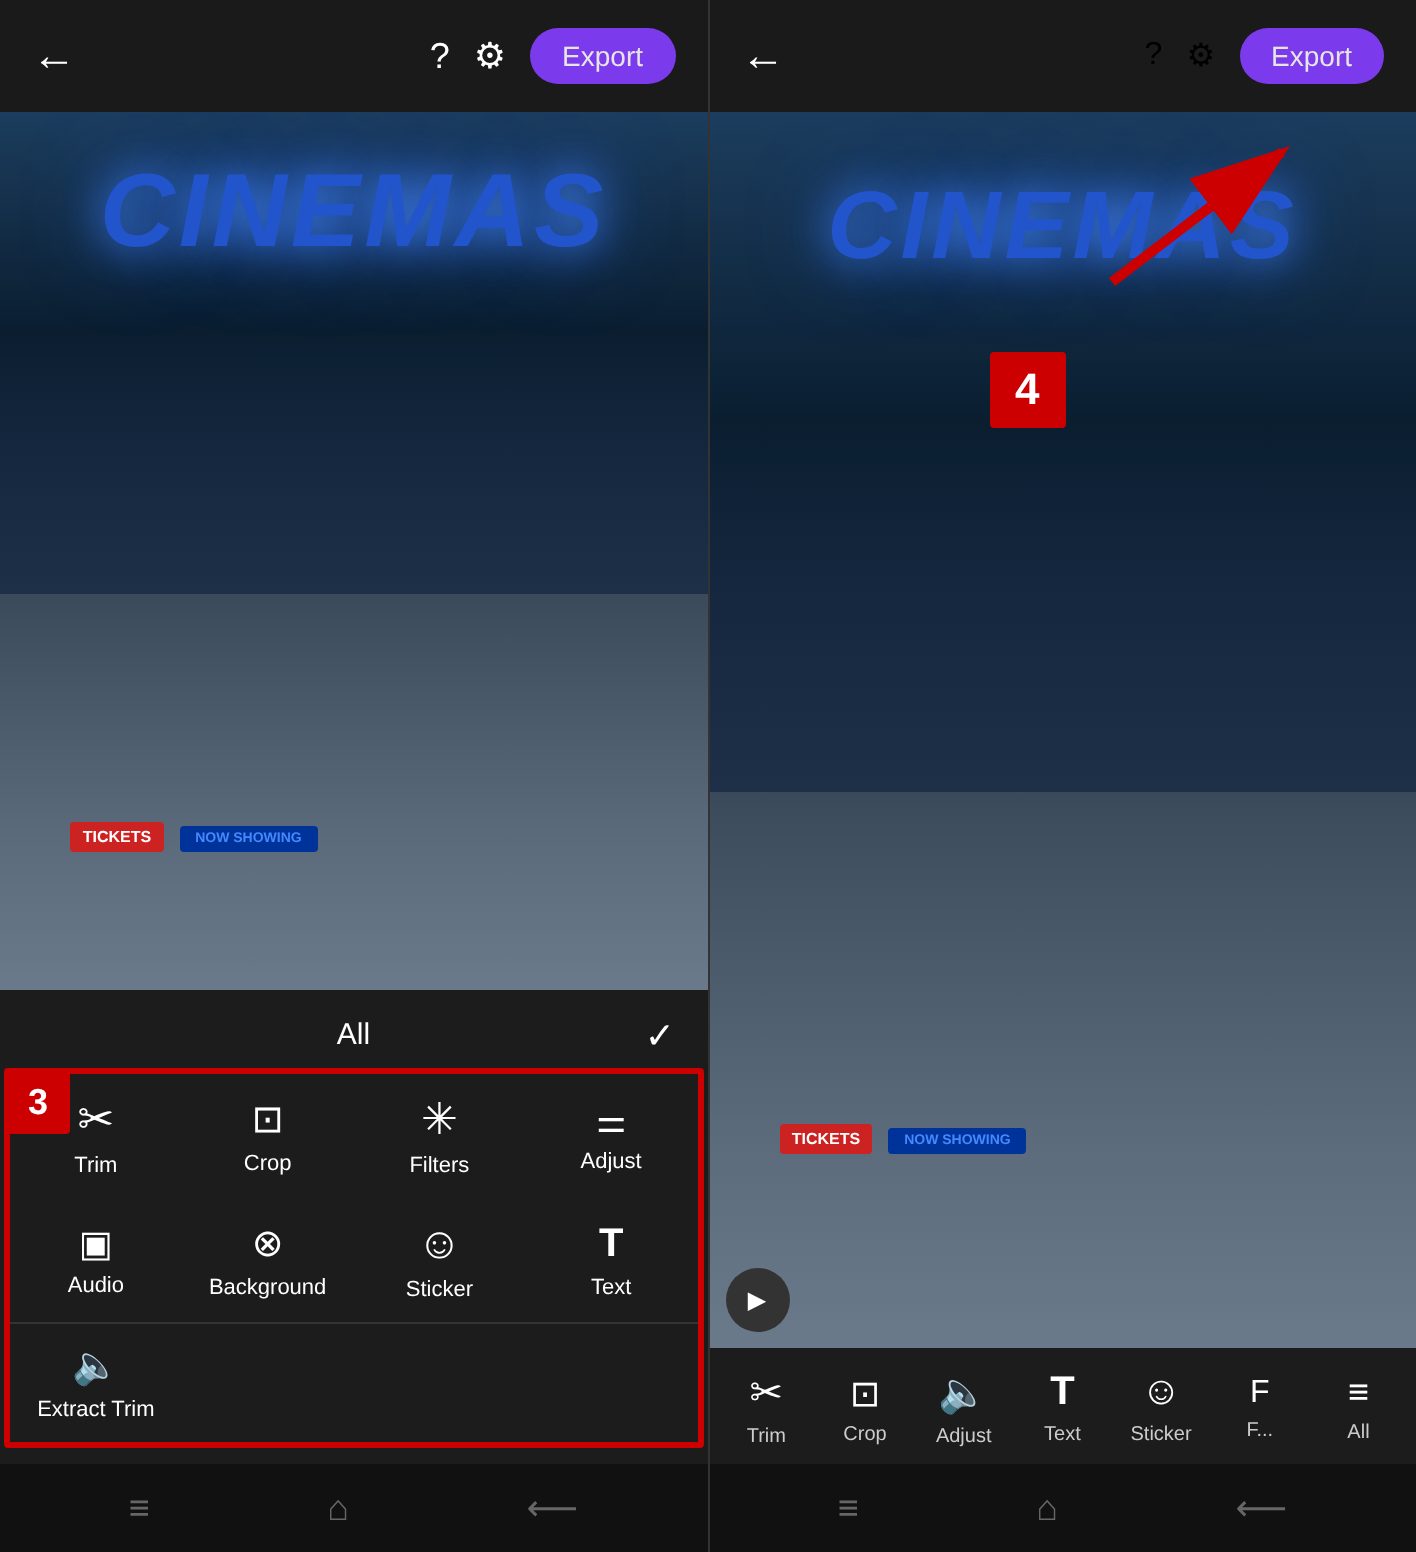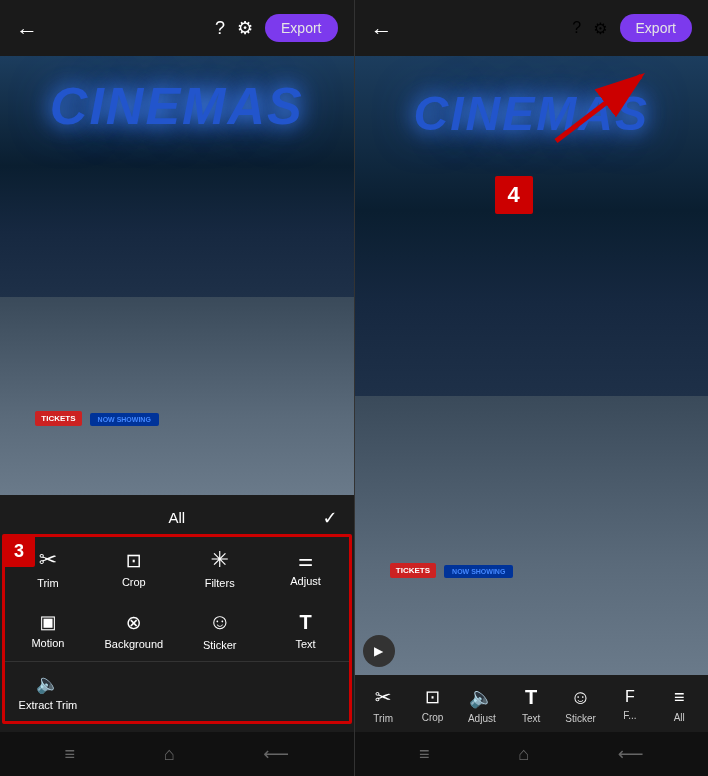--- a/index.html
+++ b/index.html
@@ -434,21 +434,21 @@
           <span class="tool-icon">✳</span>
           <span class="tool-label">Filters</span>
         </div>
         <div class="tool-item">
           <span class="tool-icon" style="font-size:17px;">⚌</span>
           <span class="tool-label">Adjust</span>
         </div>
 
         <div class="tool-item">
           <span class="tool-icon" style="font-size:18px;">▣</span>
-          <span class="tool-label">Motion</span>
+          <span class="tool-label">Audio</span>
         </div>
         <div class="tool-item">
           <span class="tool-icon" style="font-size:19px;">⊗</span>
           <span class="tool-label">Background</span>
         </div>
         <div class="tool-item">
           <span class="tool-icon">☺</span>
           <span class="tool-label">Sticker</span>
         </div>
         <div class="tool-item">

